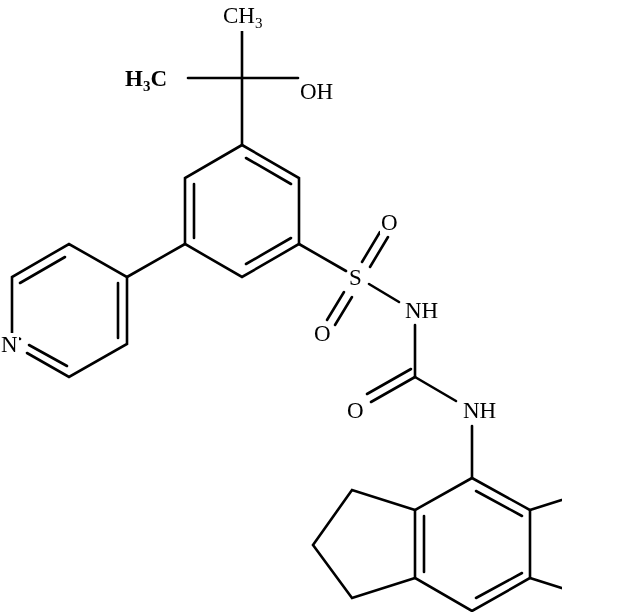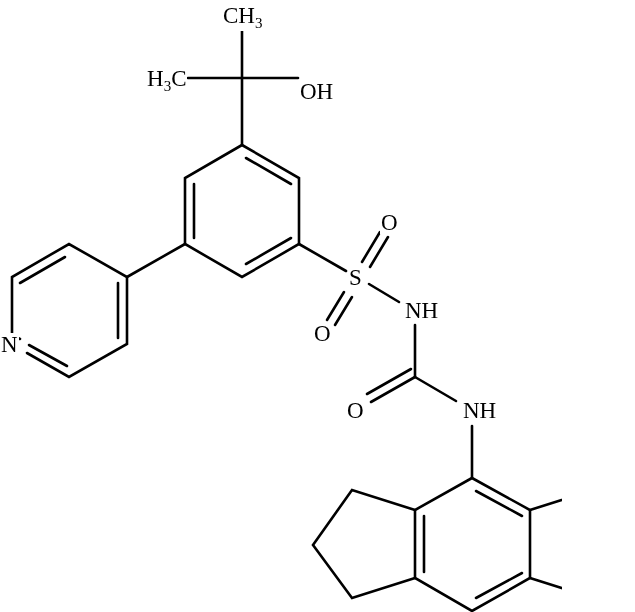--- a/index.html
+++ b/index.html
@@ -52,21 +52,21 @@
   <line x1="476" y1="491" x2="522" y2="516"></line>
   <line x1="424" y1="516" x2="424" y2="572"></line>
   <line x1="476" y1="598" x2="522" y2="573"></line>
 
   <polyline points="415,510 352,490 313,545 352,598 415,578"></polyline>
 
   <polyline points="530,510 593,490 633,545 593,598 530,578"></polyline>
 </svg>
 
 <div class="lbl" style="left:222px;top:4px;"><span>CH</span><sub>3</sub></div>
-<div class="lbl" style="left:146px;top:67px;"><span>H</span><sub>3</sub><span>C</span></div>
+<div class="lbl" style="left:124px;top:67px;font-weight:bold;"><span>H</span><sub>3</sub><span>C</span></div>
 <div class="lbl" style="left:299px;top:80px;">OH</div>
 <div class="lbl" style="left:0px;top:333px;">N</div>
 <div class="lbl" style="left:348px;top:266px;">S</div>
 <div class="lbl" style="left:380px;top:211px;">O</div>
 <div class="lbl" style="left:313px;top:322px;">O</div>
 <div class="lbl" style="left:404px;top:299px;">NH</div>
 <div class="lbl" style="left:346px;top:399px;">O</div>
 <div class="lbl" style="left:462px;top:399px;">NH</div>
 </div>
 

